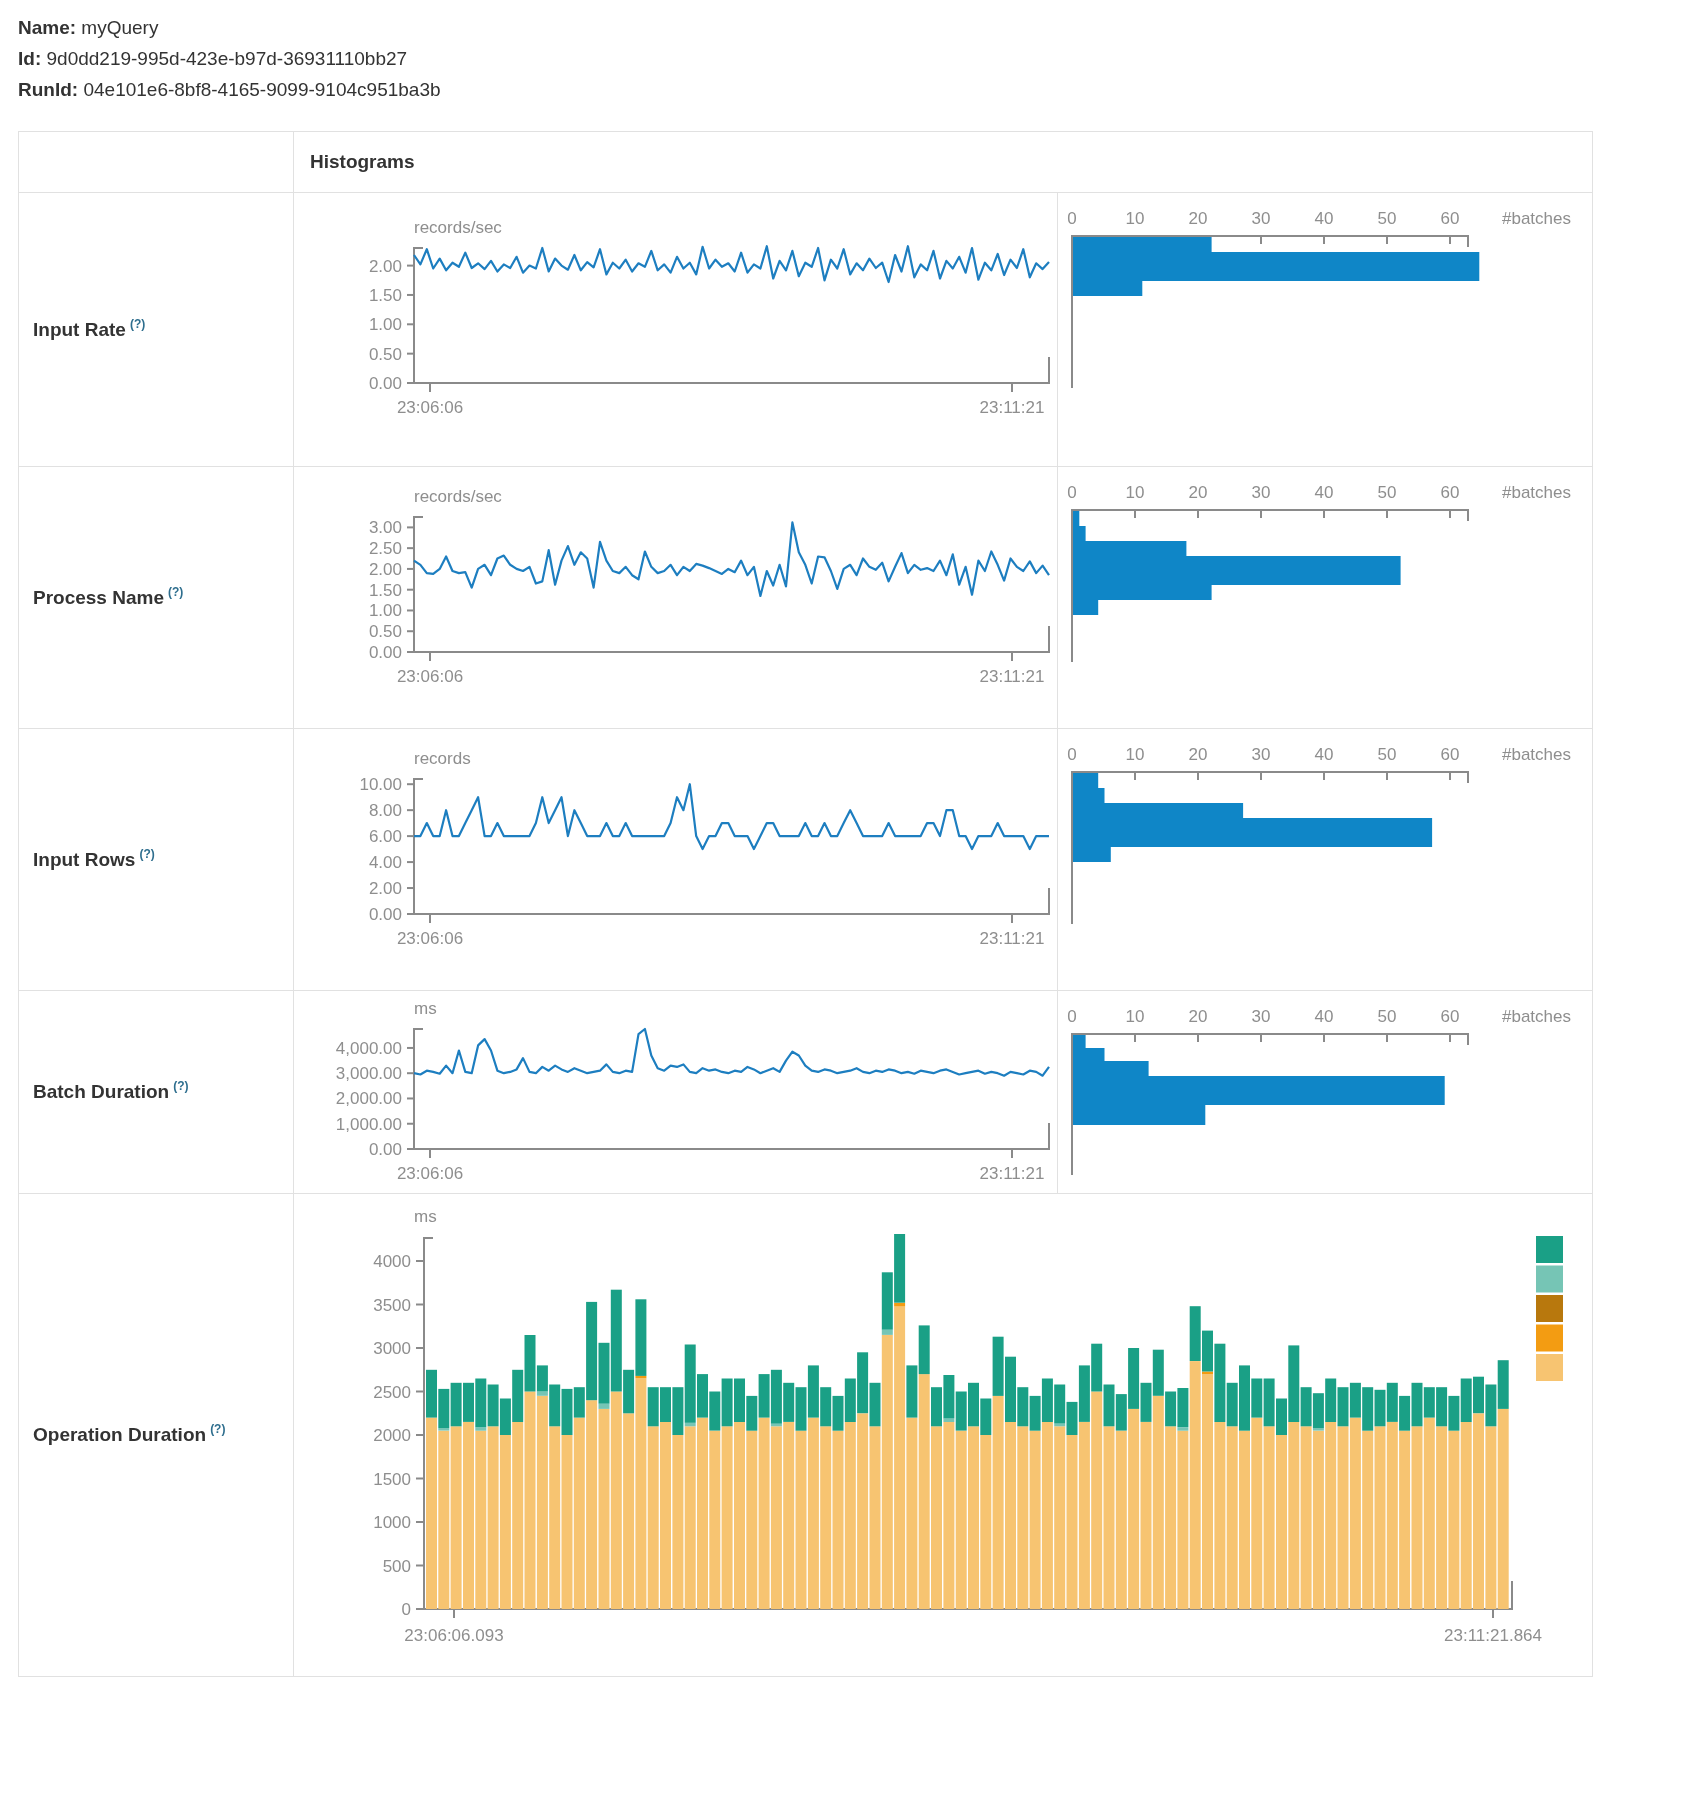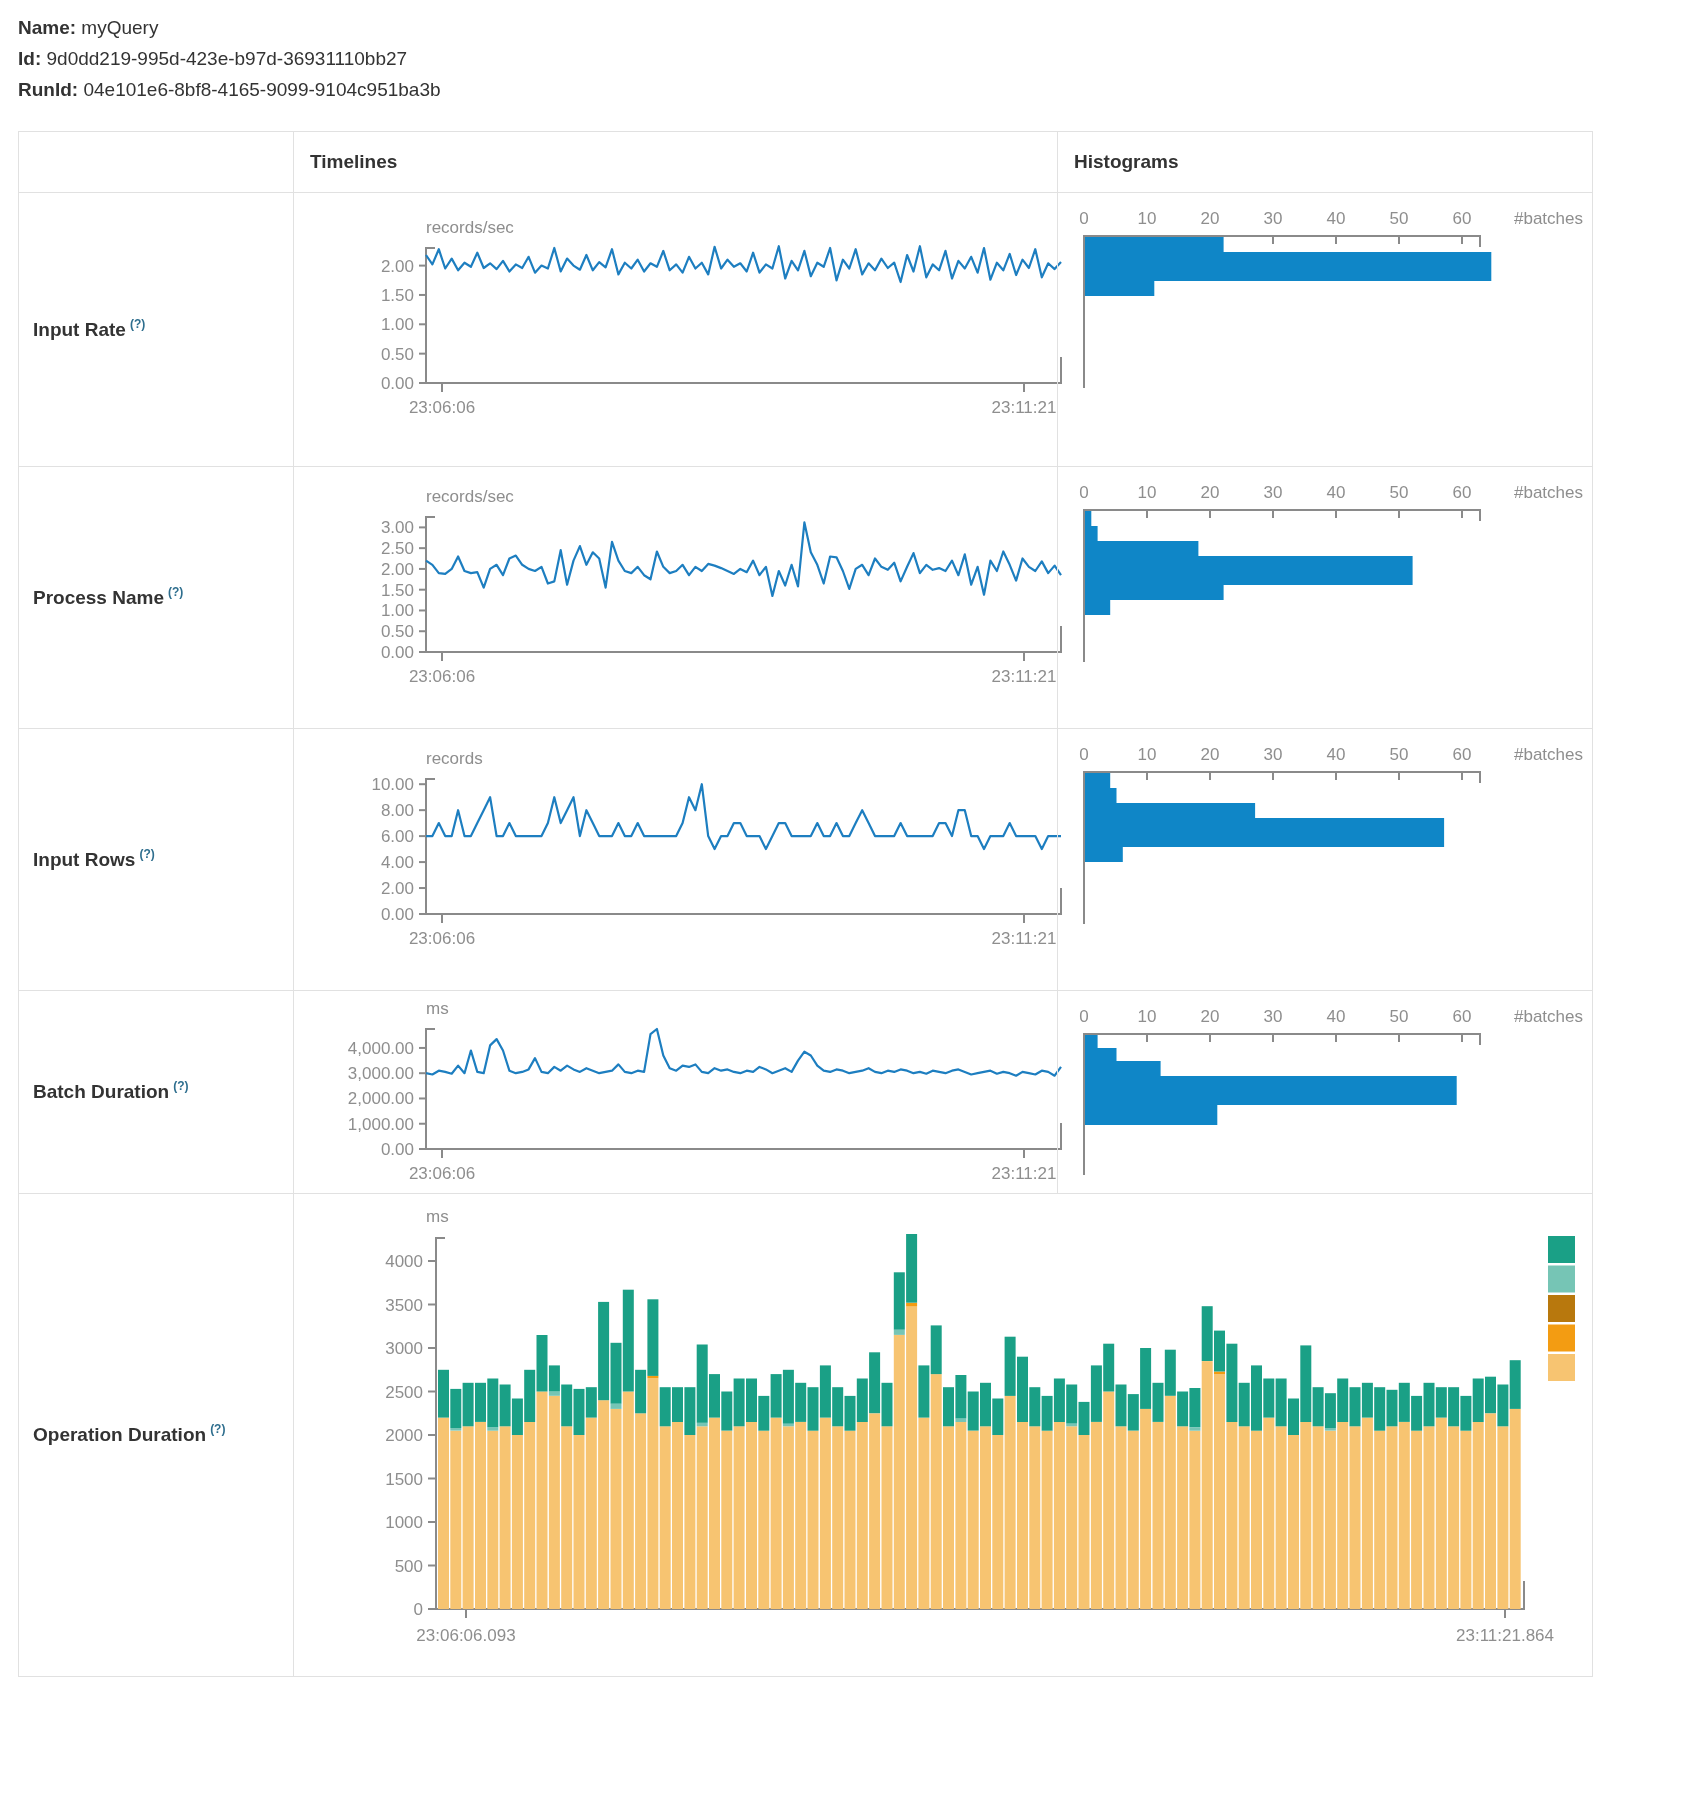--- a/index.html
+++ b/index.html
@@ -16,40 +16,39 @@
   .trow.op{grid-template-columns:274px 1299px;}
   .trow + .trow{border-top:1px solid #e1e1e1;}
   .tcell{min-width:0;}
   .tcell + .tcell{border-left:1px solid #e1e1e1;}
   .thead .tcell{height:60px;display:flex;align-items:center;padding-left:16px;
     font-weight:700;font-size:19px;box-sizing:border-box;}
   .label-cell{display:flex;align-items:center;padding-left:14px;
     font-weight:700;font-size:19px;box-sizing:border-box;}
   sup.help{font-size:12px;margin-left:4px;transform:translateY(-6px);
     display:inline-block;cursor:default;color:#2e6e8e;}
-  .chart-cell{position:relative;padding-left:12px;}
+  .chart-cell{position:relative;}
   svg.chart{display:block;}
   svg text{font-family:"Liberation Sans",sans-serif;}
 </style>
 </head>
 <body>
 
 <div class="wrap">
 
 
   <div class="meta">
     <div><b>Name:</b><span> myQuery</span></div>
     <div><b>Id:</b><span> 9d0dd219-995d-423e-b97d-36931110bb27</span></div>
     <div><b>RunId:</b><span> 04e101e6-8bf8-4165-9099-9104c951ba3b</span></div>
   </div>
 
   <div class="qtable">
     <div class="trow thead">
       <div class="tcell"></div>
-      <div class="tcell">Timelines</div>
       <div class="tcell">Histograms</div>
     </div>
 
     <div class="trow">
       <div class="tcell label-cell">
           <span>Input Rate</span>
           <sup class="help">(?)</sup>
         </div>
       <div class="tcell chart-cell">
           <svg class="chart" width="763" height="273" viewBox="0 0 763 273">

